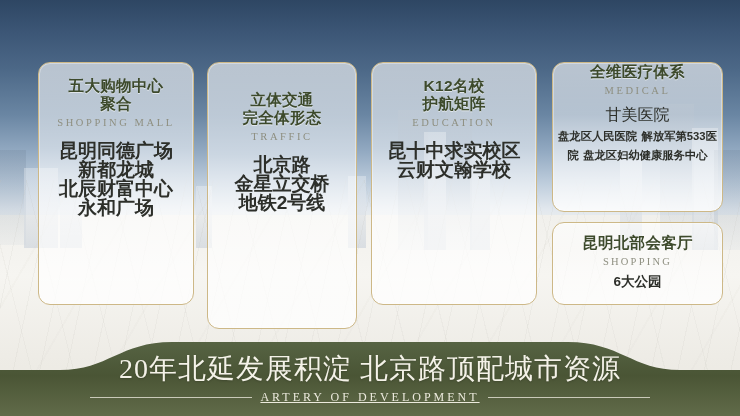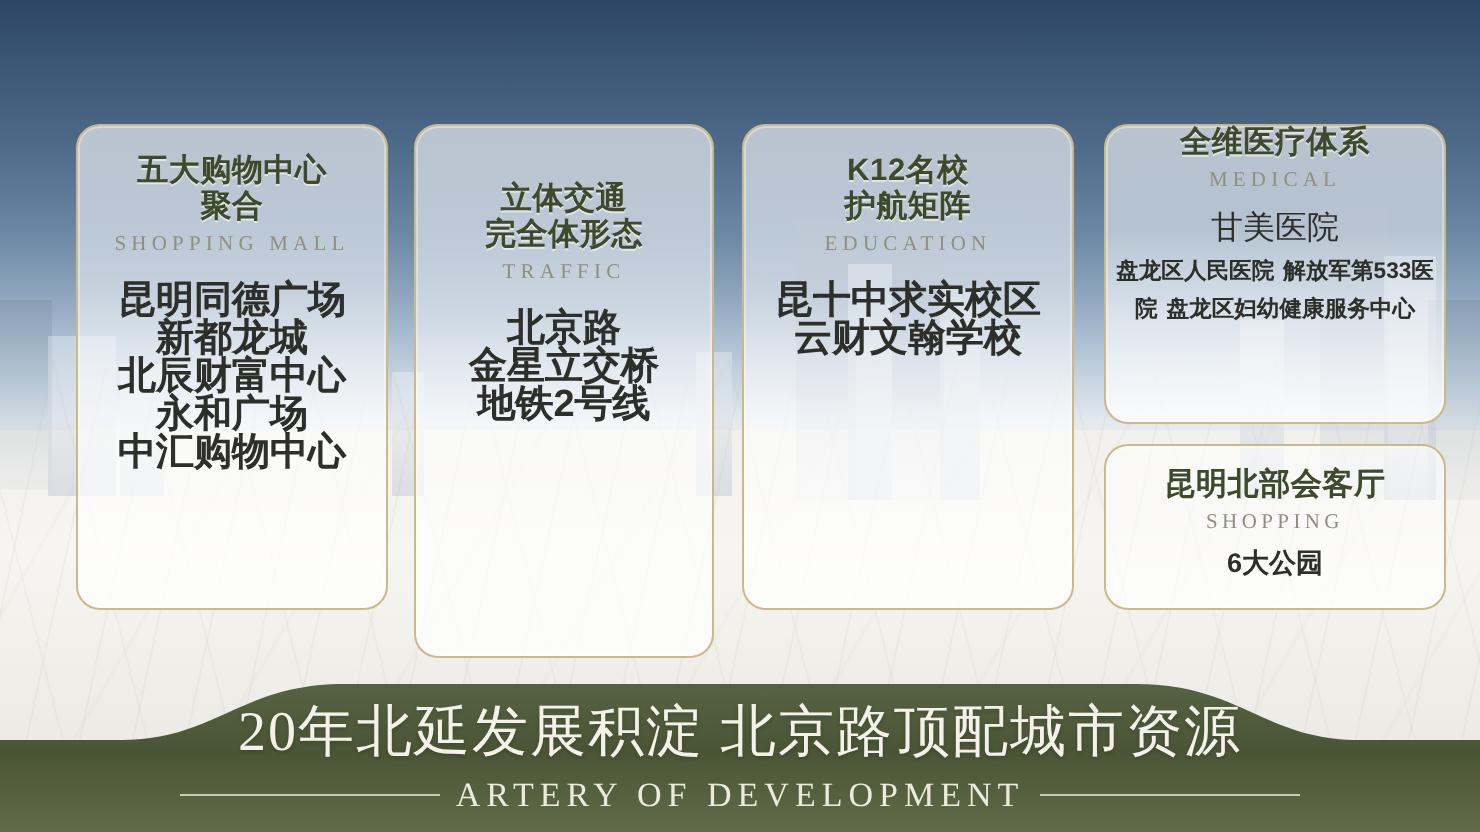--- a/index.html
+++ b/index.html
@@ -100,21 +100,21 @@
     white-space:nowrap;
     text-shadow:0 1px 2px rgba(0,0,0,.18);
   }
   .banner-sub-row{
     display:flex;align-items:center;justify-content:center;
     width:560px;margin-top:5px;gap:8px;
   }
   .banner-rule{flex:1;height:1px;background:rgba(240,238,226,.75);}
   .banner-sub{
     font-family:"Liberation Serif","DejaVu Serif",serif;
-    color:#eceadd;font-size:17px;letter-spacing:3px;white-space:nowrap;
+    color:#eceadd;font-size:12px;letter-spacing:3px;white-space:nowrap;text-decoration:underline;
   }
 </style>
 </head>
 <body>
 
 <div id="stage">
 
   <div class="bg-sky"></div>
   <div class="bg-ground"></div>
 
@@ -137,21 +137,20 @@
 
   <div class="card" id="card-mall">
     <div class="c-head">五大购物中心
 聚合</div>
     <div class="c-sub">SHOPPING MALL</div>
     <div class="c-body c-list">
       <span class="ln">昆明同德广场</span>
       <span class="ln">新都龙城</span>
       <span class="ln">北辰财富中心</span>
       <span class="ln">永和广场</span>
-      <span class="ln">中汇购物中心</span>
     </div>
   </div>
 
   <div class="card" id="card-traffic">
     <div class="c-head">立体交通
 完全体形态</div>
     <div class="c-sub">TRAFFIC</div>
     <div class="c-body c-list">
       <span class="ln">北京路</span>
       <span class="ln">金星立交桥</span>

